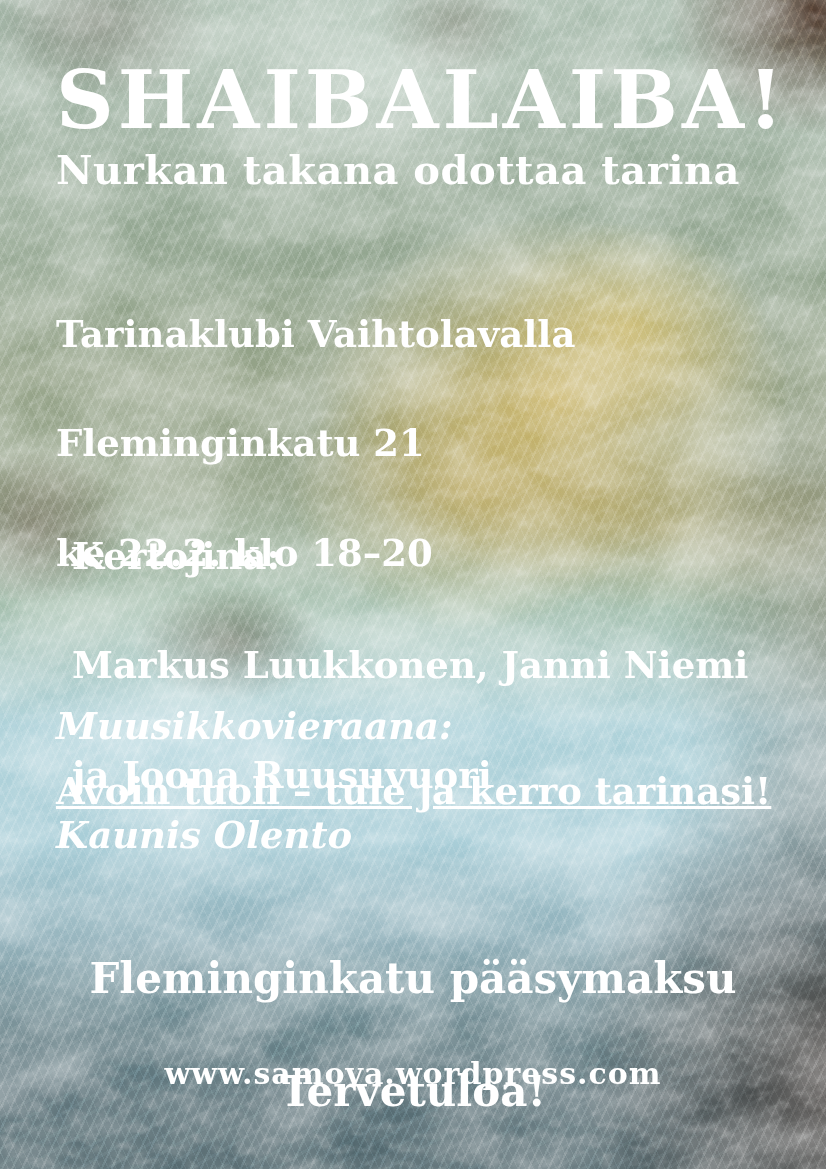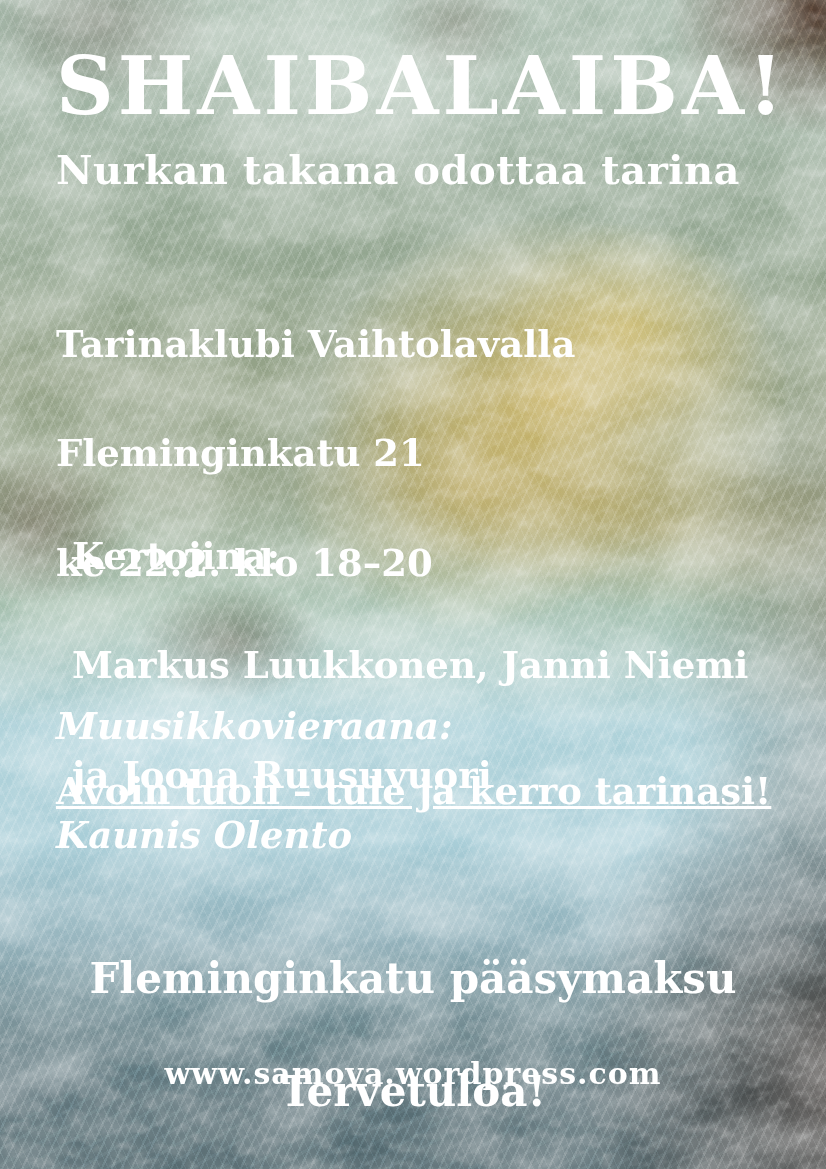--- a/index.html
+++ b/index.html
@@ -71,33 +71,33 @@
     position: absolute;
     left: 56px;
     width: 740px;
     font-weight: bold;
     line-height: 1.48;
     font-size: 37px;
     text-align: left;
     white-space: pre-line;
   }
   .title {
-    top: 44px;
+    top: 58px;
     font-size: 80px;
     line-height: 1.05;
     letter-spacing: 4px;
     width: 760px;
   }
   .subtitle {
     top: 148px;
     font-size: 40px;
     line-height: 1.1;
     letter-spacing: 0.5px;
   }
-  .event-block   { top: 262px; }
+  .event-block   { top: 252px; }
   .tellers-block { top: 474px; margin-left: 16px; }
   .music-block   { top: 644px; font-style: italic; }
   .openchair     { top: 764px; text-decoration: underline; }
   .footer-center {
     top: 894px;
     left: 0;
     width: 826px;
     text-align: center;
     font-size: 42px;
     line-height: 1.35;

